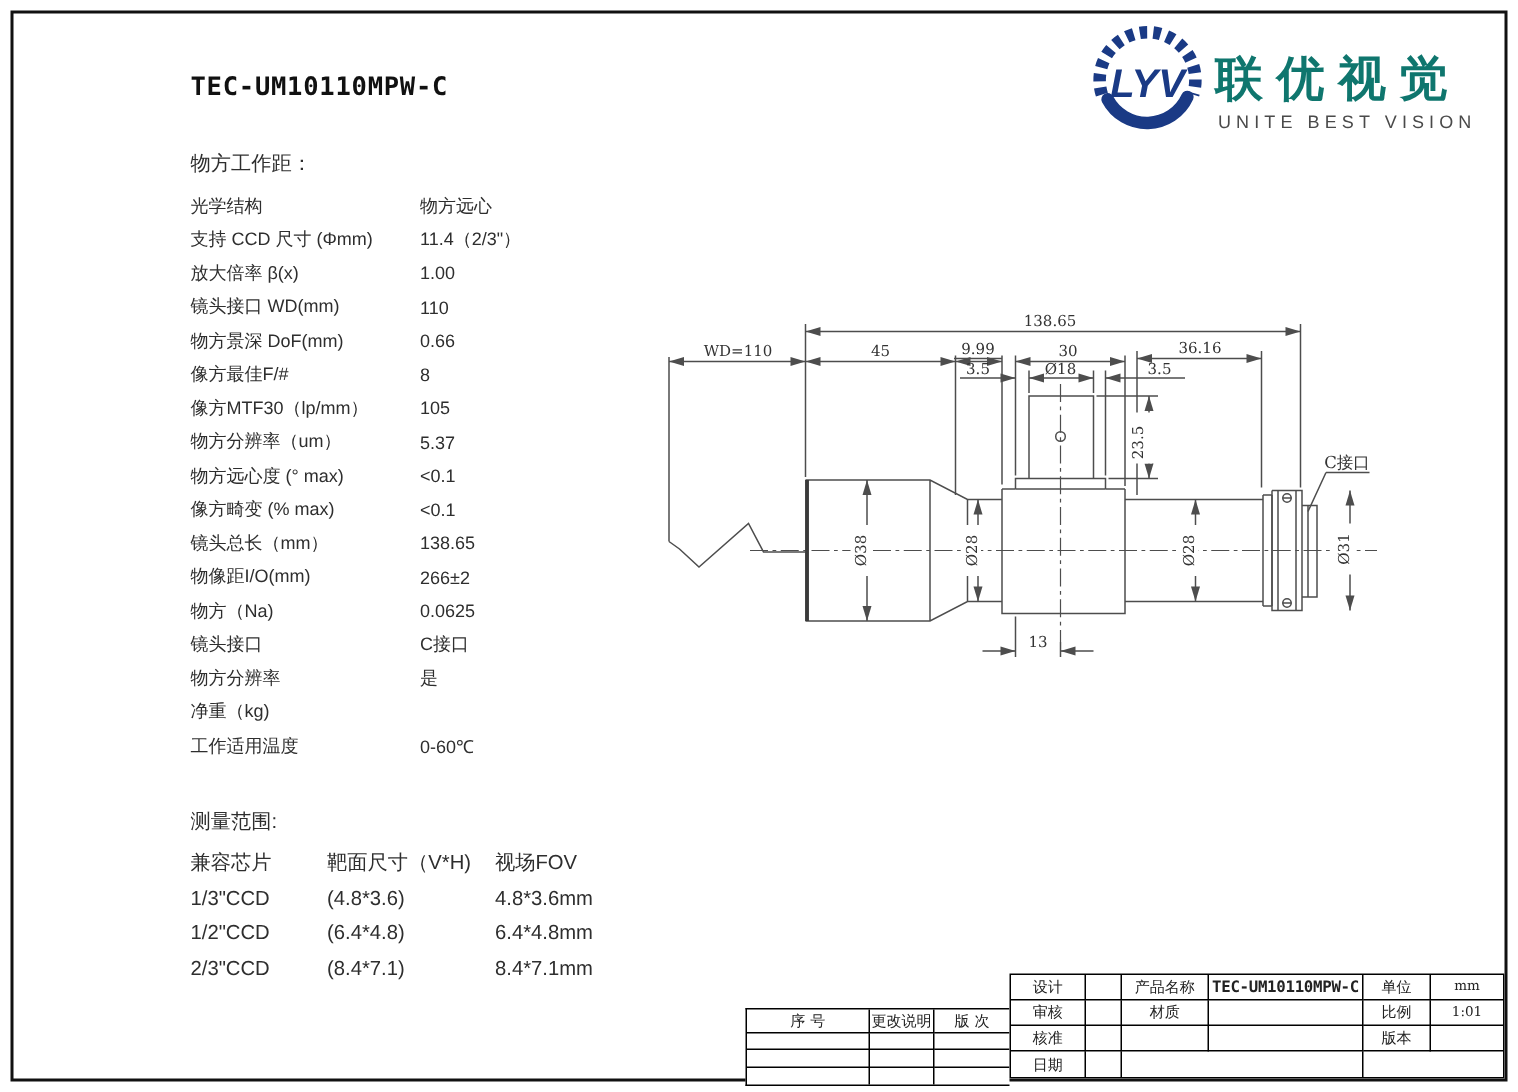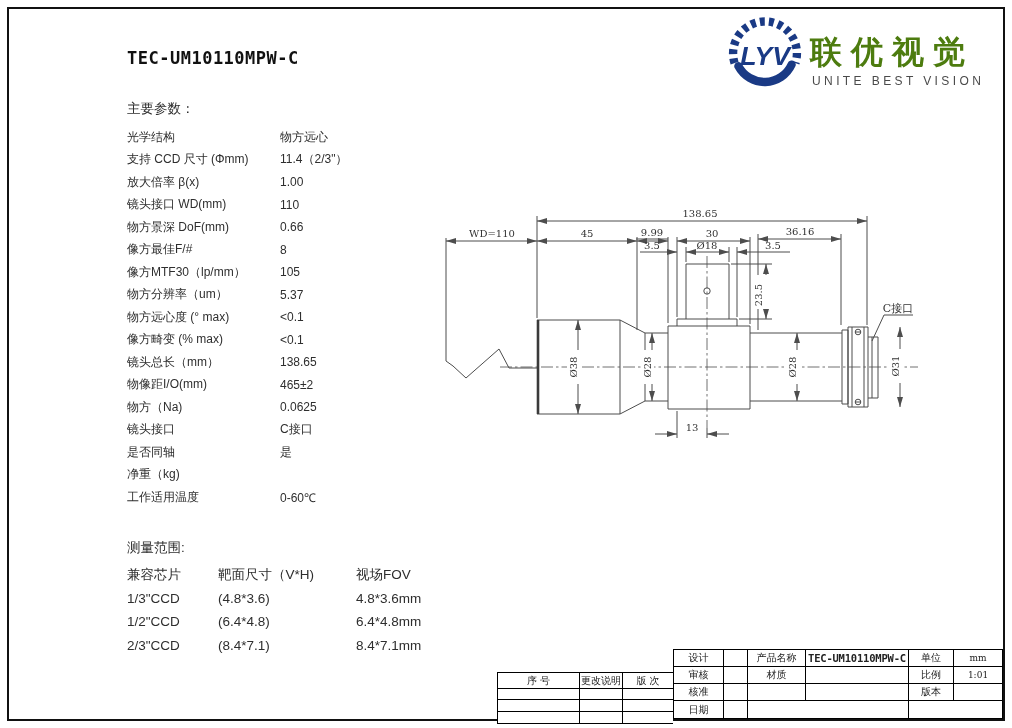--- a/index.html
+++ b/index.html
@@ -3,34 +3,34 @@
 <meta charset="utf-8">
 <style>
   html,body{margin:0;padding:0;background:#e8e8e8;}
   .sheet{position:relative;width:1012px;height:728px;background:#ffffff;overflow:hidden;
          font-family:"Liberation Sans",sans-serif;}
   .frame{position:absolute;left:7px;top:7px;right:7px;bottom:7px;border:2px solid #111;}
   
   .doc-title{position:absolute;left:127px;top:48px;font:bold 17px "DejaVu Sans Mono",monospace;color:#111;letter-spacing:.5px;}
   .logo{position:absolute;left:720px;top:14px;width:275px;height:80px;}
   .logo-mark{position:absolute;left:7px;top:2px;}
-  .logo-cn{position:absolute;left:90px;top:17px;font-weight:bold;font-size:32px;color:#4d7c0f;letter-spacing:9px;font-family:Liberation Sans, sans-serif;white-space:nowrap;}
+  .logo-cn{position:absolute;left:90px;top:17px;font-weight:bold;font-size:32px;color:#0f766e;letter-spacing:9px;font-family:Liberation Sans, sans-serif;white-space:nowrap;}
   .logo-en{position:absolute;left:92px;top:60px;font-size:12px;color:#4a4a4a;letter-spacing:3.4px;white-space:nowrap;}
   
   .section-label{position:absolute;font-size:13.5px;color:#2e2e2e;}
   .params{position:absolute;left:127px;top:126px;width:300px;}
   .prow{display:flex;height:22.5px;align-items:center;font-size:12px;color:#2e2e2e;}
   .prow .pl{width:153px;flex:none;}
   .prow .pv{flex:1;}
   
   .mtable{position:absolute;left:127px;top:563px;width:330px;font-size:13.5px;color:#2e2e2e;}
   .mrow{display:flex;height:23.5px;align-items:center;}
   .mc1{width:91px;flex:none;}
   .mc2{width:112px;flex:none;}
-  .mc3{flex:1;margin-left:26px;}
+  .mc3{flex:1;}
   
   svg.draw{position:absolute;left:0;top:0;}
   .thin{stroke:#4d4d4d;stroke-width:1;fill:none;}
   .thick{stroke:#3a3a3a;stroke-width:2.6;fill:none;}
   .cl{stroke:#4d4d4d;stroke-width:.8;fill:none;stroke-dasharray:12 3 2.5 3;}
   .dim,.de,.ds{stroke:#4d4d4d;stroke-width:1;fill:none;}
   .dim{marker-start:url(#aS);marker-end:url(#aE);}
   .de{marker-end:url(#aE);}
   .ds{marker-start:url(#aS);}
   .dt{font:10px "DejaVu Serif",serif;fill:#333;}
@@ -59,21 +59,21 @@
   <div class="logo">
     <svg class="logo-mark" width="76" height="76" viewBox="0 0 100 100">
       <path d="M10,62 A42,42 0 1 1 90,62" fill="none" stroke="#1a3a85" stroke-width="11" stroke-dasharray="6.5 5.5"></path>
       <path d="M15,66 A39,39 0 0 0 85,64" fill="none" stroke="#1a3a85" stroke-width="11" stroke-linecap="round"></path>
       <text x="50" y="64" text-anchor="middle" font-family="Liberation Sans, sans-serif" font-weight="bold" font-style="italic" font-size="35" fill="#1a3a85">LYV</text>
     </svg>
     <div class="logo-cn">联优视觉</div>
     <div class="logo-en">UNITE BEST VISION</div>
   </div>
 
-  <div class="section-label" style="left:127px;top:100px;">主要参数：</div>
+  <div class="section-label" style="left:127px;top:100px;">物方工作距：</div>
   <div class="params">
     <div class="prow">
         <span class="pl">光学结构</span>
         <span class="pv">物方远心</span>
       </div>
     <div class="prow">
         <span class="pl">支持 CCD 尺寸 (Φmm)</span>
         <span class="pv">11.4（2/3"）</span>
       </div>
     <div class="prow">
@@ -107,32 +107,32 @@
     <div class="prow">
         <span class="pl">像方畸变 (% max)</span>
         <span class="pv">&lt;0.1</span>
       </div>
     <div class="prow">
         <span class="pl">镜头总长（mm）</span>
         <span class="pv">138.65</span>
       </div>
     <div class="prow">
         <span class="pl">物像距I/O(mm)</span>
-        <span class="pv">465±2</span>
+        <span class="pv">266±2</span>
       </div>
     <div class="prow">
         <span class="pl">物方（Na)</span>
         <span class="pv">0.0625</span>
       </div>
     <div class="prow">
         <span class="pl">镜头接口</span>
         <span class="pv">C接口</span>
       </div>
     <div class="prow">
-        <span class="pl">是否同轴</span>
+        <span class="pl">物方分辨率</span>
         <span class="pv">是</span>
       </div>
     <div class="prow">
         <span class="pl">净重（kg)</span>
         <span class="pv"></span>
       </div>
     <div class="prow">
         <span class="pl">工作适用温度</span>
         <span class="pv">0-60℃</span>
       </div>

